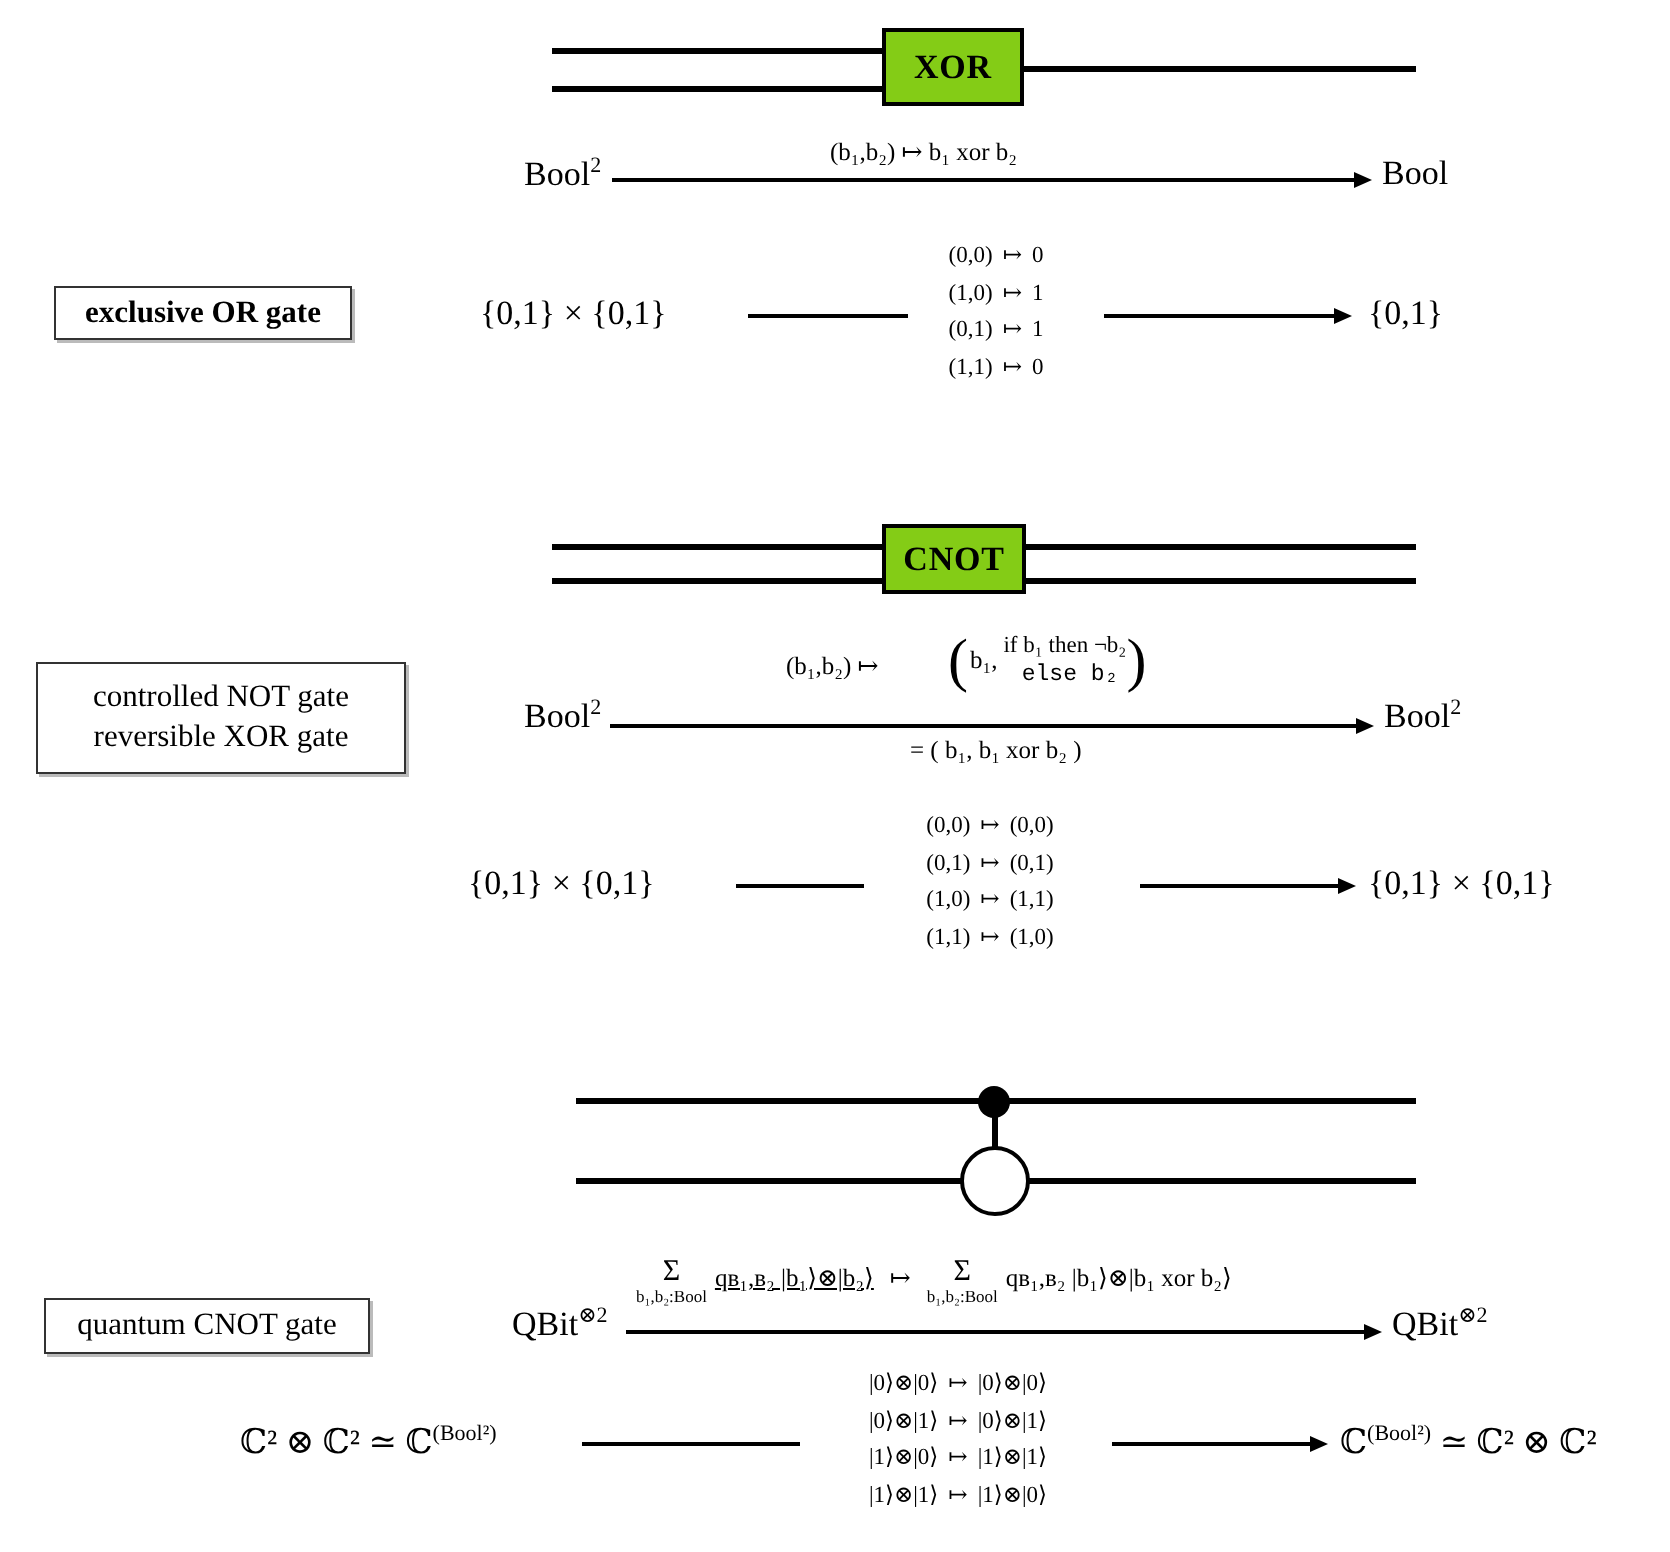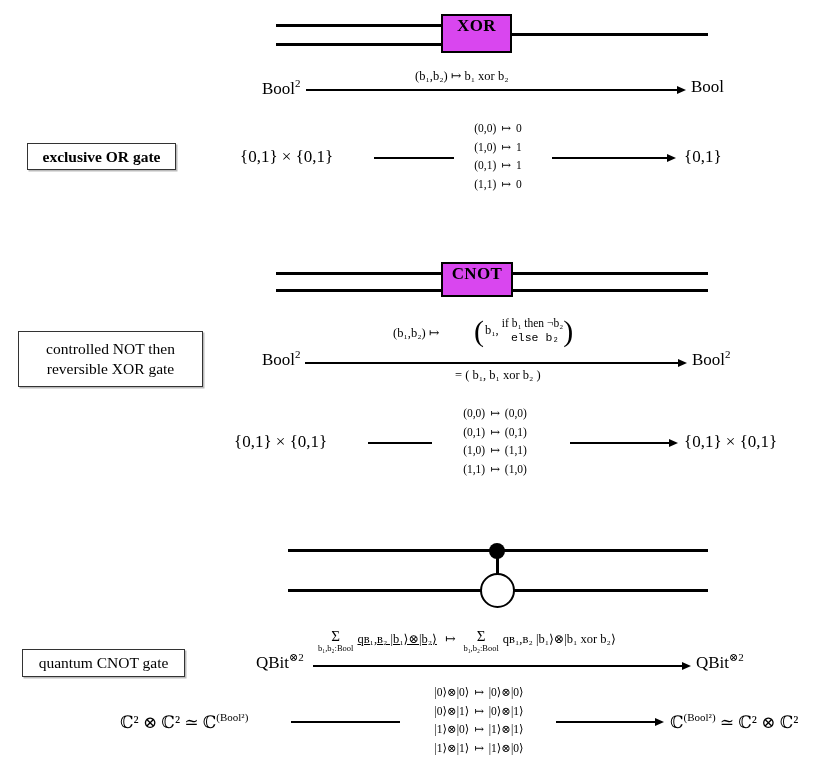--- a/index.html
+++ b/index.html
@@ -8,22 +8,22 @@
   .stage{position:absolute;left:0;top:0;width:835px;height:776px;overflow:hidden;}
   .abs{position:absolute;}
 
   
   .caption-box{border:1.5px solid #333;background:#fff;
        display:flex;flex-direction:column;align-items:center;justify-content:center;
        font-size:15.5px;line-height:1.28;padding:3px 9px;box-sizing:border-box;
        box-shadow:1.5px 1.5px 0 #bbb;}
 
   
-  .gate-box{border:2.5px solid #000;background:#d946ef;
-       display:flex;align-items:flex-start;justify-content:center;
+  .gate-box{border:2.5px solid #000;background:#84cc16;
+       display:flex;align-items:center;justify-content:center;
        font-weight:bold;font-size:17px;letter-spacing:.4px;box-sizing:border-box;}
 
   .wire{background:#000;height:3px;}
   .vwire{background:#000;width:3px;}
 
   .ctrl-dot{background:#000;border-radius:50%;}
   .target-circle{border:2.5px solid #000;border-radius:50%;background:#fff;box-sizing:border-box;}
 
   
   .rule{background:#000;height:1.6px;}
@@ -88,21 +88,21 @@
 
     <div class="abs wire" style="left:276px;top:272px;width:166px;"></div>
     <div class="abs wire" style="left:276px;top:289px;width:166px;"></div>
     <div class="abs gate-box" style="left:441px;top:262px;width:72px;height:35px;">
       <span>CNOT</span>
     </div>
     <div class="abs wire" style="left:513px;top:272px;width:195px;"></div>
     <div class="abs wire" style="left:513px;top:289px;width:195px;"></div>
 
     <div class="abs caption-box" style="left:18px;top:331px;width:185px;height:56px;">
-      <span>controlled NOT then</span>
+      <span>controlled NOT gate</span>
       <span>reversible XOR gate</span>
     </div>
 
     <div class="abs term" style="left:262px;top:348px;">
       <span>Bool</span><span class="sup">2</span>
     </div>
 
     <div class="abs lbl" style="left:393px;top:325px;">(b₁,b₂)  ↦</div>
     <div class="abs" style="left:474px;top:316px;display:flex;align-items:center;">
       <span class="bigparen">(</span>

